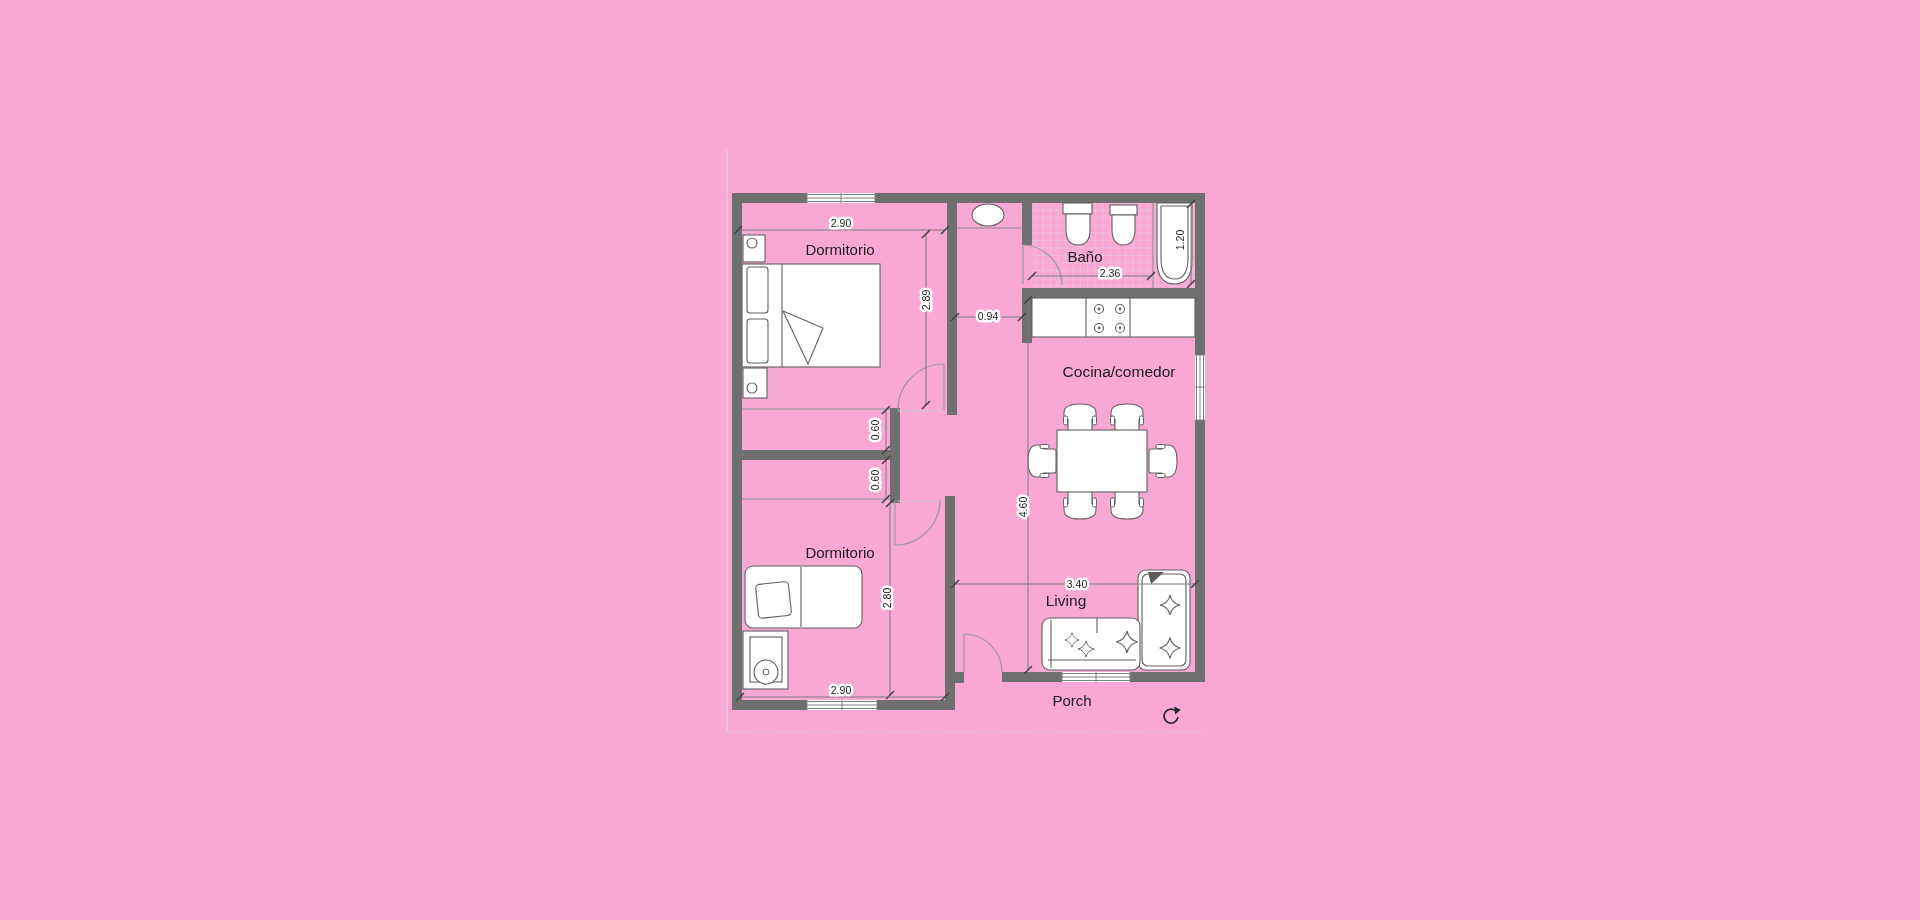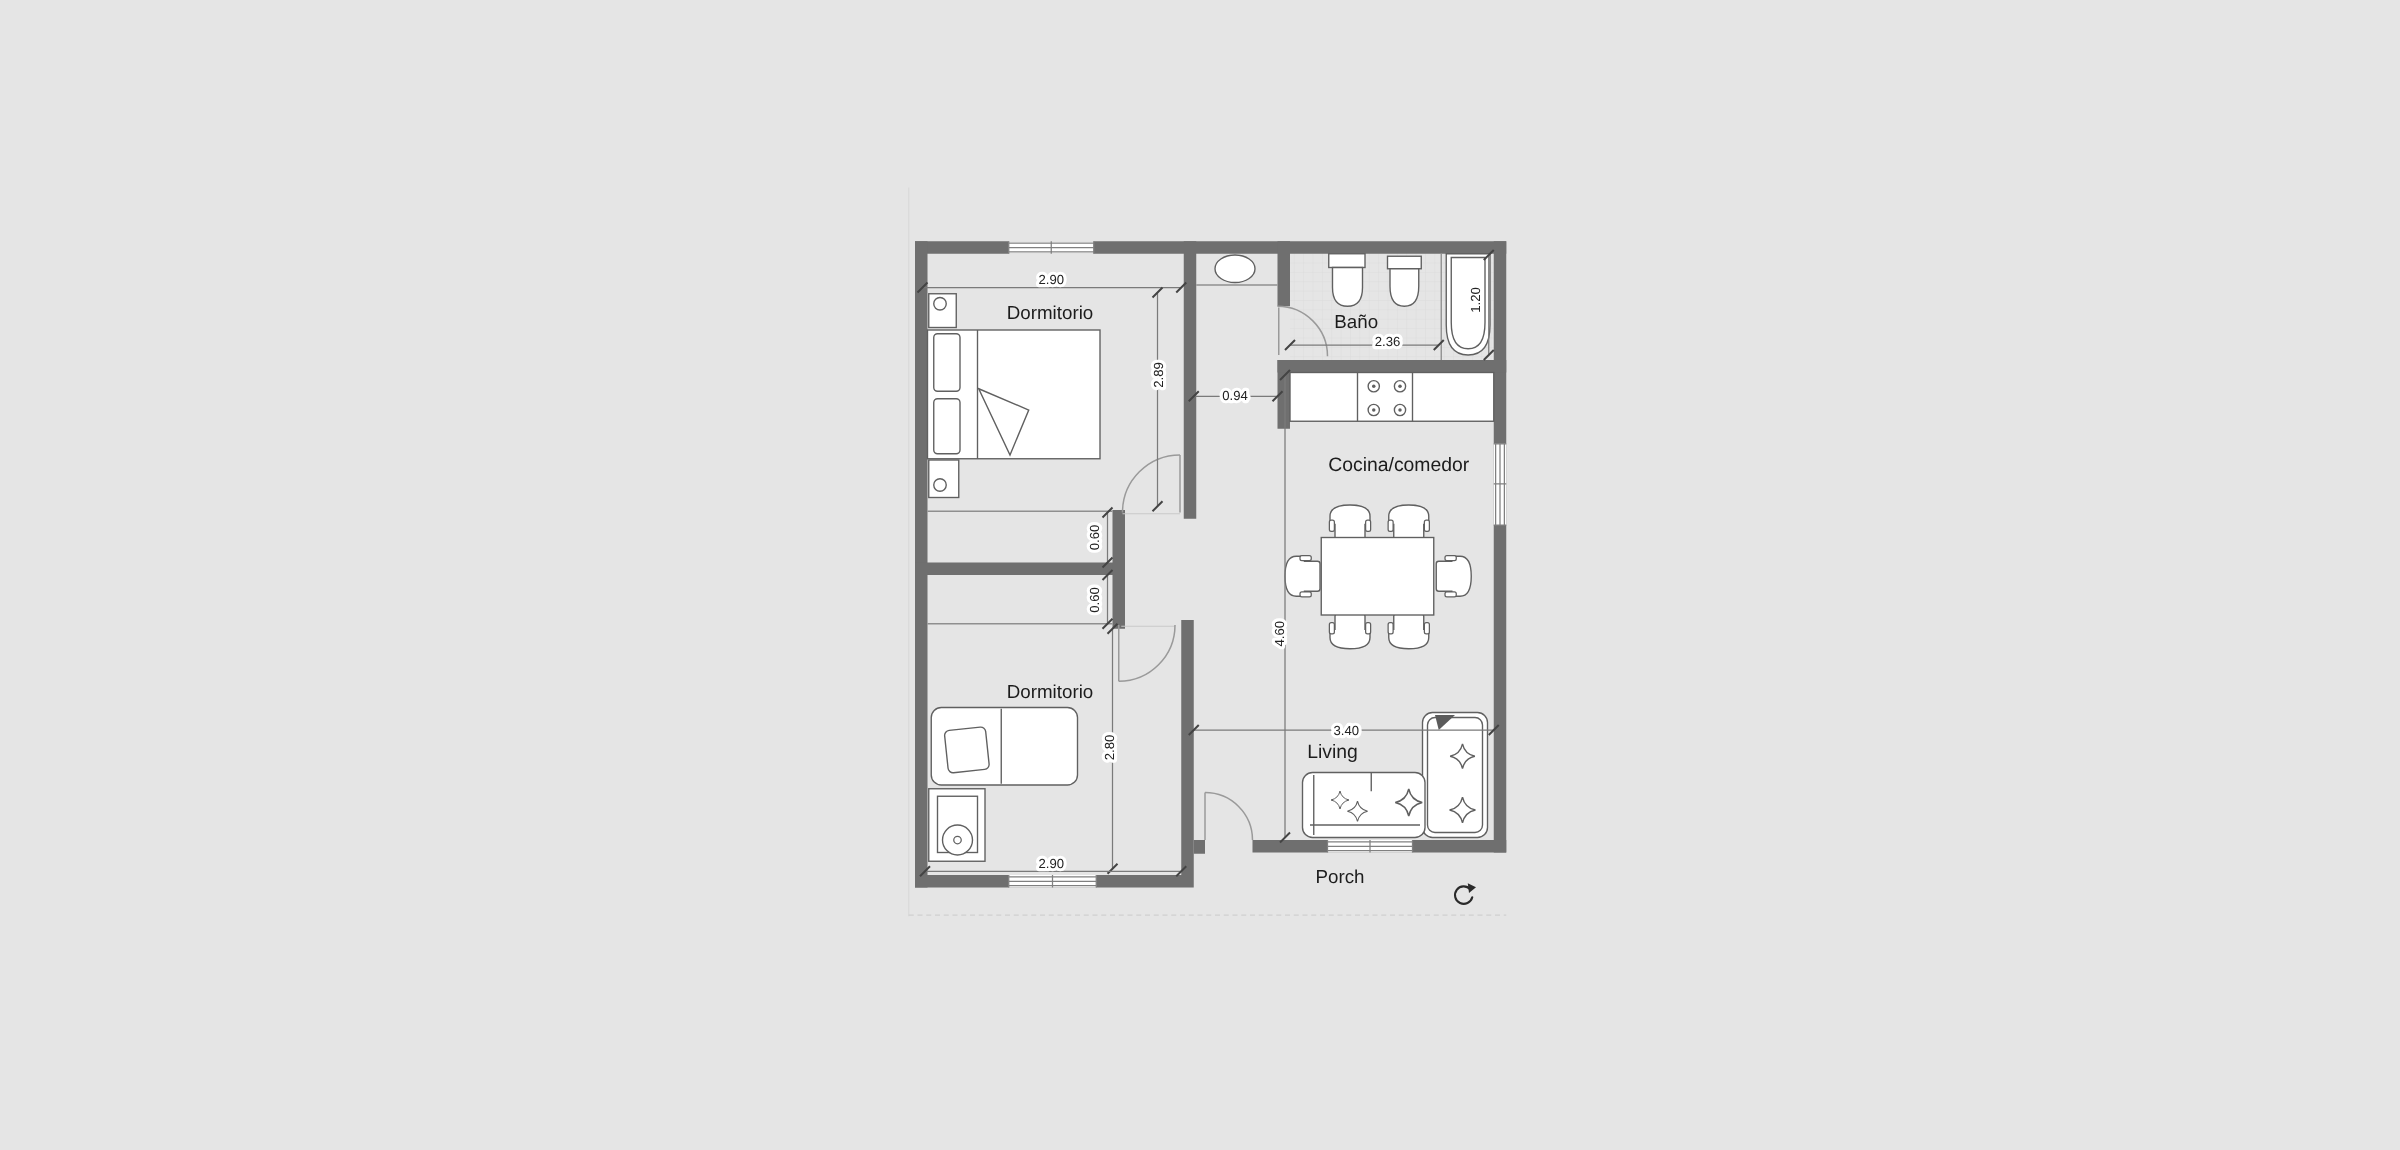--- a/index.html
+++ b/index.html
@@ -1,16 +1,16 @@
 <!DOCTYPE html>
 <html><head>
 <meta charset="utf-8">
 <style>
   html,body{margin:0;padding:0;background:#ffffff;width:1920px;height:920px;overflow:hidden;}
-  .stage{position:absolute;left:0;top:0;width:1920px;height:920px;background:#e5e5e5;}
+  .stage{position:absolute;left:0;top:0;width:1920px;height:920px;background:#f9a8d4;}
   svg{position:absolute;left:0;top:0;}
   .room-label{font-family:"Liberation Sans",sans-serif;font-size:15px;fill:#1c1c1c;text-anchor:middle;}
   .room-label-lg{font-family:"Liberation Sans",sans-serif;font-size:15.5px;fill:#1c1c1c;text-anchor:middle;}
   .dim{font-family:"Liberation Sans",sans-serif;font-size:10.5px;fill:#222;text-anchor:middle;
        paint-order:stroke;stroke:#ffffff;stroke-width:5px;stroke-linejoin:round;}
   .wall{fill:#6f6f6f;}
   .thin{stroke:#8f8f8f;stroke-width:1.1;fill:none;}
   .faint{stroke:#c9c9c9;stroke-width:0.9;fill:none;}
   .door{stroke:#9a9a9a;stroke-width:1.2;fill:none;}
   .furn{stroke:#606060;stroke-width:1.1;fill:#ffffff;}

